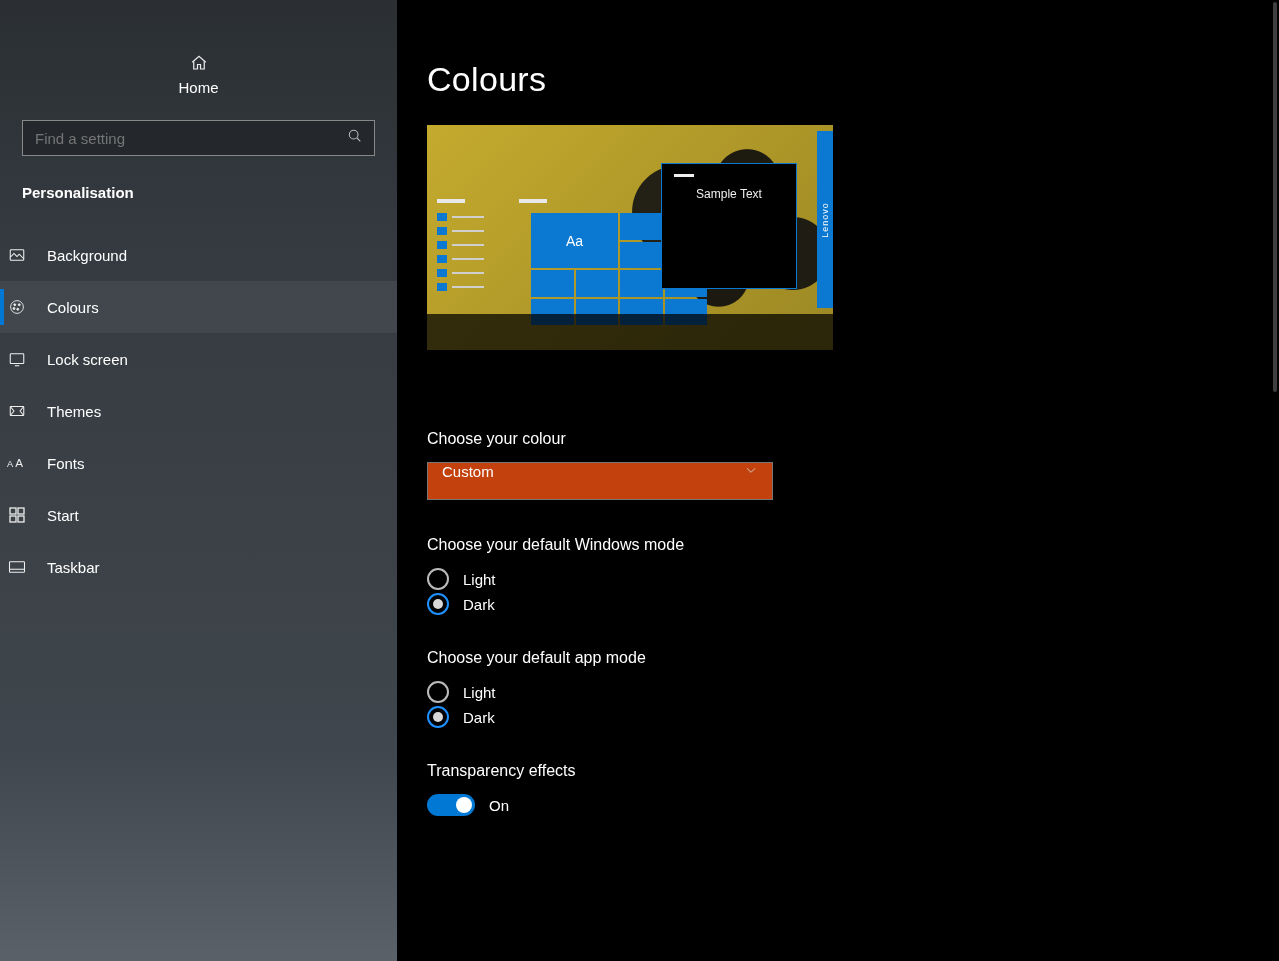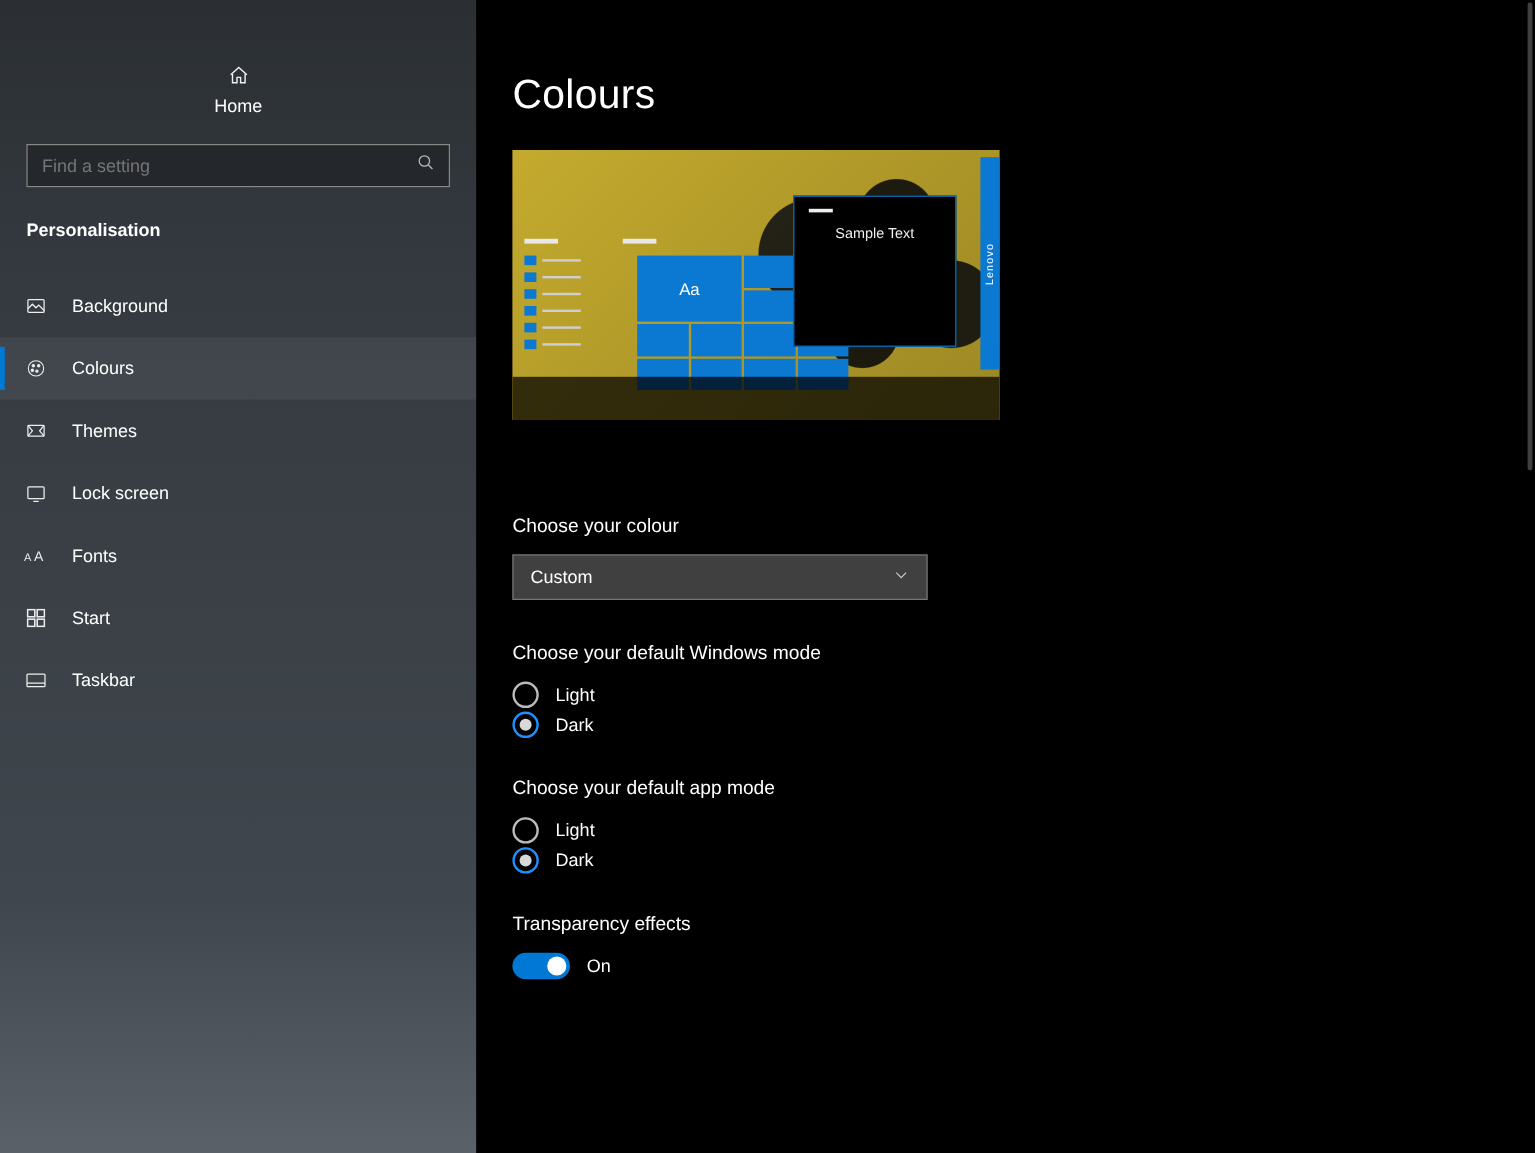--- a/index.html
+++ b/index.html
@@ -17,21 +17,21 @@
              background: linear-gradient(180deg,#2b2f33 0%,#343a40 25%,#3b4147 55%,#3f464d 78%,#5a6168 100%);
              padding-top: 54px; }
   .side-home { height: 60px; display:flex; align-items:center; padding: 0 22px; gap: 4px; font-size: 15px; flex-direction: column; }
   .side-home svg { flex: 0 0 20px; }
   .search-wrap { margin: 6px 22px 0 22px; }
   .search { width: 100%; height: 36px; background: rgba(0,0,0,.25); border: 1px solid #888; color: #ccc; font-size: 15px; padding: 0 40px 0 12px; outline: none; }
   .search-wrap { position: relative; }
   .search-wrap .mag { position:absolute; right:12px; top:50%; transform:translateY(-50%); opacity:.8; }
   .section { padding: 28px 22px 8px 22px; font-size: 15px; font-weight: 600; }
   .nav { margin-top: 20px; }
-  .nav-item { height: 52px; display:flex; align-items:center; gap:20px; padding: 0 20px; font-size:15px; position:relative; }
+  .nav-item { height: 52px; display:flex; align-items:center; gap:20px; padding: 0 7px; font-size:15px; position:relative; }
   .nav-item .ico { width:20px; display:flex; justify-content:center; }
   .nav-item.active { background: rgba(255,255,255,.06); }
   .nav-item.active::before { content:""; position:absolute; left:0; top:8px; bottom:8px; width:4px; background:#0078d4; }
 
   
   .main { position:absolute; top:0; left:397px; right:14px; bottom:0; background:#000; padding: 60px 0 0 30px; overflow:hidden; }
   .page-title { font-size: 34px; font-weight: 400; letter-spacing: .3px; margin-bottom: 26px; }
 
   
   .preview { position: relative; width: 406px; height: 225px; background: linear-gradient(135deg,#c4aa2e,#9c8824); overflow:hidden; }
@@ -55,21 +55,21 @@
   }
   .preview .inner-window{ position:absolute; right:36px; top:38px; width:136px; height:126px; background:#000; border:1px solid #0b78d1; padding:10px 12px;text-align:center; }
   .preview .inner-window .bar{ width:20px; height:3px; background:#eee; margin-bottom:10px;}
   .preview .inner-window .txt{ font-size:12px; color:#eee; }
   .preview .brand{ position:absolute; right:0; top:6px; bottom:42px; width:16px; background:#0b78d1; display:flex; align-items:center; justify-content:center;}
   .preview .brand span{ transform: rotate(-90deg); font-size:9px; letter-spacing:1px; color:#fff;}
 
   .label { font-size:16px; font-weight:400; margin-top:80px; margin-bottom:14px; }
   .label.tight { margin-top:34px; }
 
-  .select { width:346px; height:38px; border:1px solid #777; background:#404040; display:flex; align-items:center; justify-content:space-between; padding: 0 14px; font-size:15px; }
+  .select { width:346px; height:38px; border:1px solid #777; background:#c2410c; display:flex; align-items:flex-start; justify-content:space-between; padding: 0 14px; font-size:15px; }
   .select svg{ opacity:.9;}
 
   .radio-row { display:flex; align-items:center; gap:14px; font-size:15px; margin: 3px 0; }
   .radio { width:22px; height:22px; border-radius:50%; border:2px solid #bbb; display:flex; align-items:center; justify-content:center; }
   .radio.sel{ border-color:#1e90ff; }
   .radio.sel .dot{ width:10px; height:10px; border-radius:50%; background:#d8d8d8; }
 
   .toggle-row { display:flex; align-items:center; gap:14px; margin-top:10px; font-size:15px;}
   .toggle { width:48px; height:22px; border-radius:11px; background:#0078d4; position:relative; }
   .toggle .knob{ position:absolute; right:3px; top:3px; width:16px; height:16px; border-radius:50%; background:#fff; }
@@ -149,34 +149,34 @@
             <circle cx="15" cy="9" r="1.3" fill="#eee"></circle>
             <circle cx="8" cy="14" r="1.3" fill="#eee"></circle>
             <circle cx="13" cy="15" r="1.3" fill="#eee"></circle>
           </svg>
         </span>
       <span>Colours</span>
     </div>
     <div class="nav-item">
       <span class="ico">
           <svg width="18" height="18" viewBox="0 0 24 24" fill="none" stroke="#eee" stroke-width="1.4">
+            <rect x="3" y="5" width="18" height="13" rx="1"></rect>
+            <line x1="9" y1="21" x2="15" y2="21"></line>
+          </svg>
+        </span>
+      <span>Lock screen</span>
+    </div>
+    <div class="nav-item">
+      <span class="ico">
+          <svg width="18" height="18" viewBox="0 0 24 24" fill="none" stroke="#eee" stroke-width="1.4">
             <rect x="3" y="6" width="18" height="12" rx="1"></rect>
             <path d="M3 6l5 6-5 6M21 6l-5 6 5 6"></path>
           </svg>
         </span>
       <span>Themes</span>
-    </div>
-    <div class="nav-item">
-      <span class="ico">
-          <svg width="18" height="18" viewBox="0 0 24 24" fill="none" stroke="#eee" stroke-width="1.4">
-            <rect x="3" y="5" width="18" height="13" rx="1"></rect>
-            <line x1="9" y1="21" x2="15" y2="21"></line>
-          </svg>
-        </span>
-      <span>Lock screen</span>
     </div>
     <div class="nav-item">
       <span class="ico">
           <svg width="20" height="18" viewBox="0 0 24 20" fill="#eee">
             <text x="0" y="15" font-size="11" font-family="Segoe UI">A</text>
             <text x="10" y="15" font-size="14" font-family="Segoe UI">A</text>
           </svg>
         </span>
       <span>Fonts</span>
     </div>

